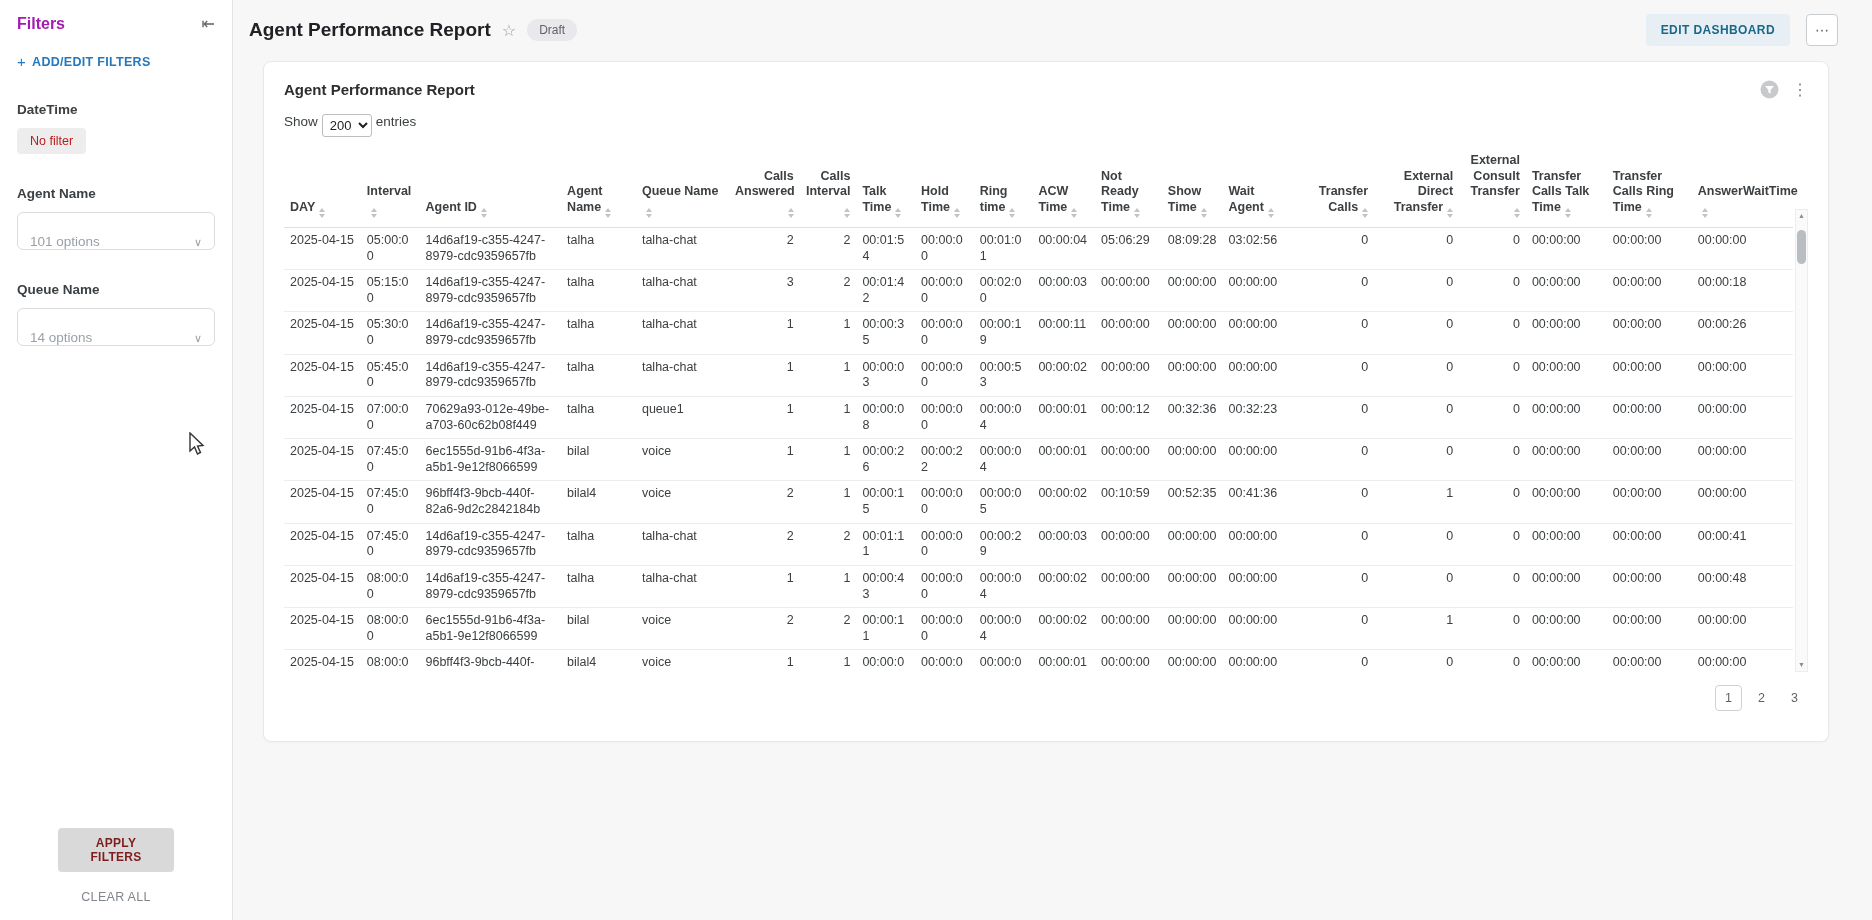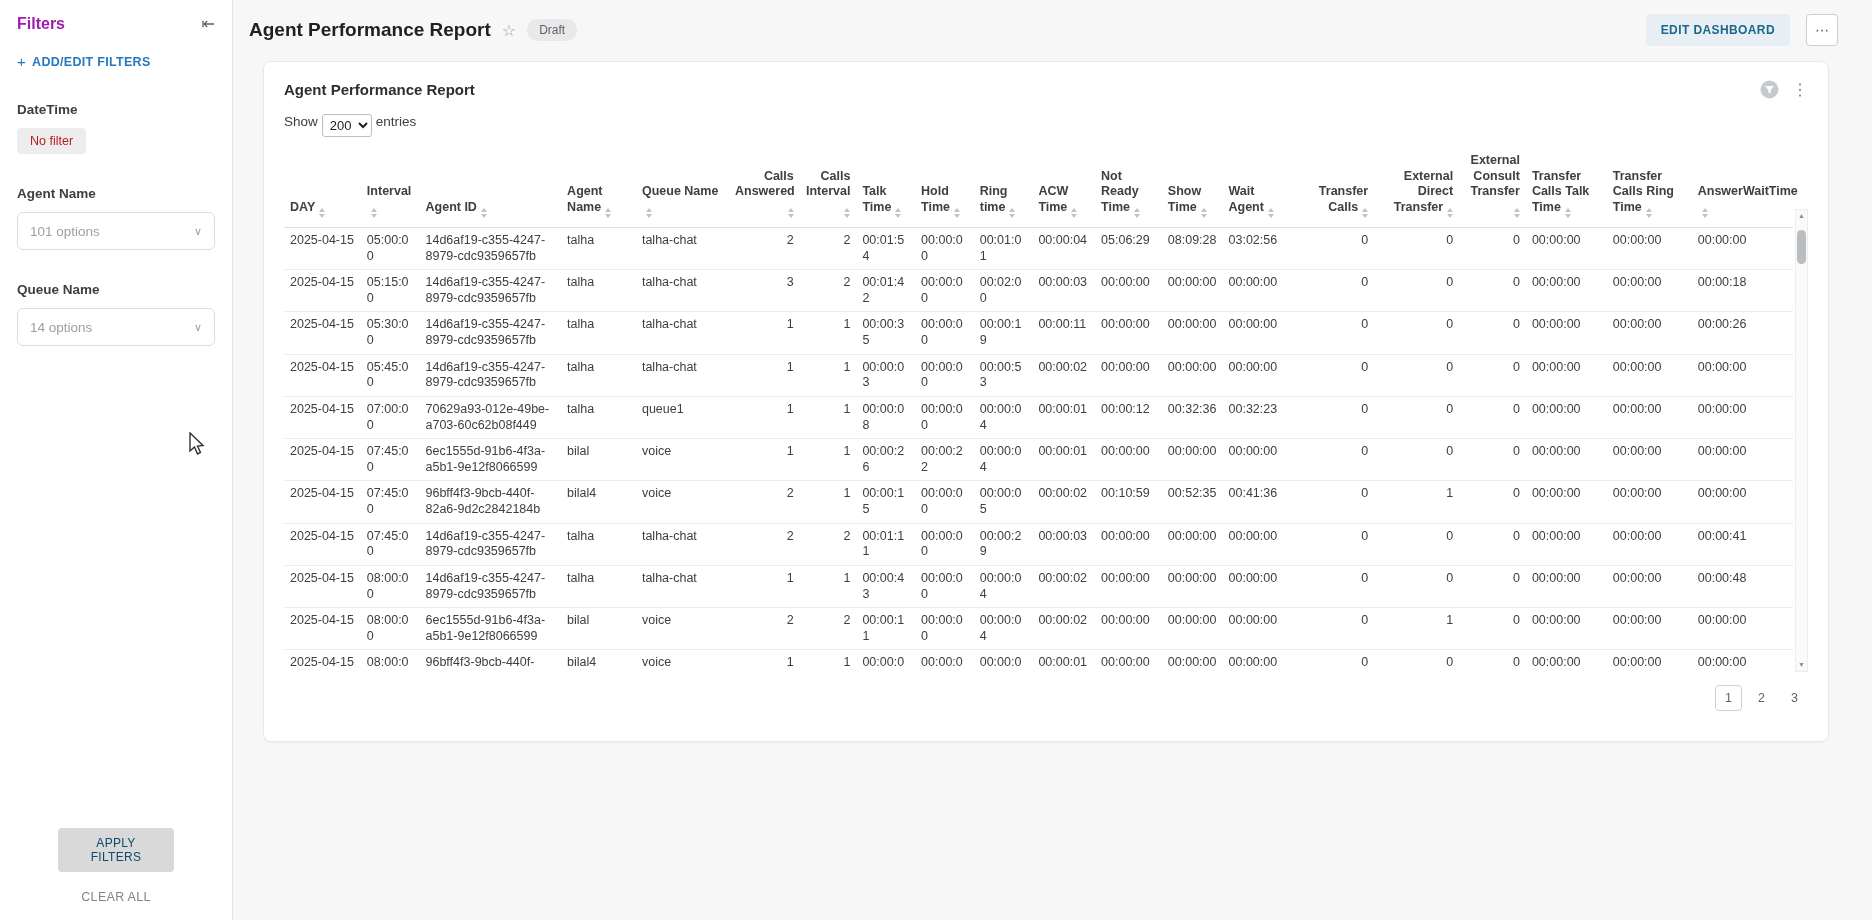--- a/index.html
+++ b/index.html
@@ -28,28 +28,28 @@
   }
   .add-edit .plus { font-size:15px; font-weight:400; }
   .sb-section { margin-top:32px; }
   .sb-label { font-size:13.5px; font-weight:700; color:#3c4043; margin-bottom:11px; }
   .chip {
     display:inline-block; background:#ededee; color:#b91c1c;
     font-size:12.5px; padding:6px 13px; border-radius:4px; cursor:pointer;
   }
   .sb-select {
     height:38px; border:1px solid #dadce0; border-radius:6px; background:#fff;
-    display:flex; align-items:center; justify-content:space-between;
+    display:flex; align-items:flex-end; justify-content:space-between;
     padding:0 12px; color:#9aa0a6; font-size:13.5px; cursor:pointer;
   }
   .sb-select .chev { font-size:11px; color:#9aa0a6; }
   .apply-btn {
     position:absolute; bottom:48px; left:50%; transform:translateX(-50%);
-    background:#d9d9d9; color:#0c4a6e; border:none; border-radius:4px;
-    font-family:inherit; font-size:12px; font-weight:400; letter-spacing:.3px;
+    background:#d9d9d9; color:#7f1d1d; border:none; border-radius:4px;
+    font-family:inherit; font-size:12px; font-weight:700; letter-spacing:.3px;
     padding:8px 15px; cursor:pointer;
   }
   .clear-all {
     position:absolute; bottom:16px; left:0; right:0; text-align:center;
     color: var(--text-muted, #80868b); font-size:12.5px; letter-spacing:.3px; cursor:pointer;
   }
 
   
   .main { margin-left:233px; height:100%; position:relative; }
   .page-head { display:flex; align-items:center; padding:14px 34px 0 16px; }

